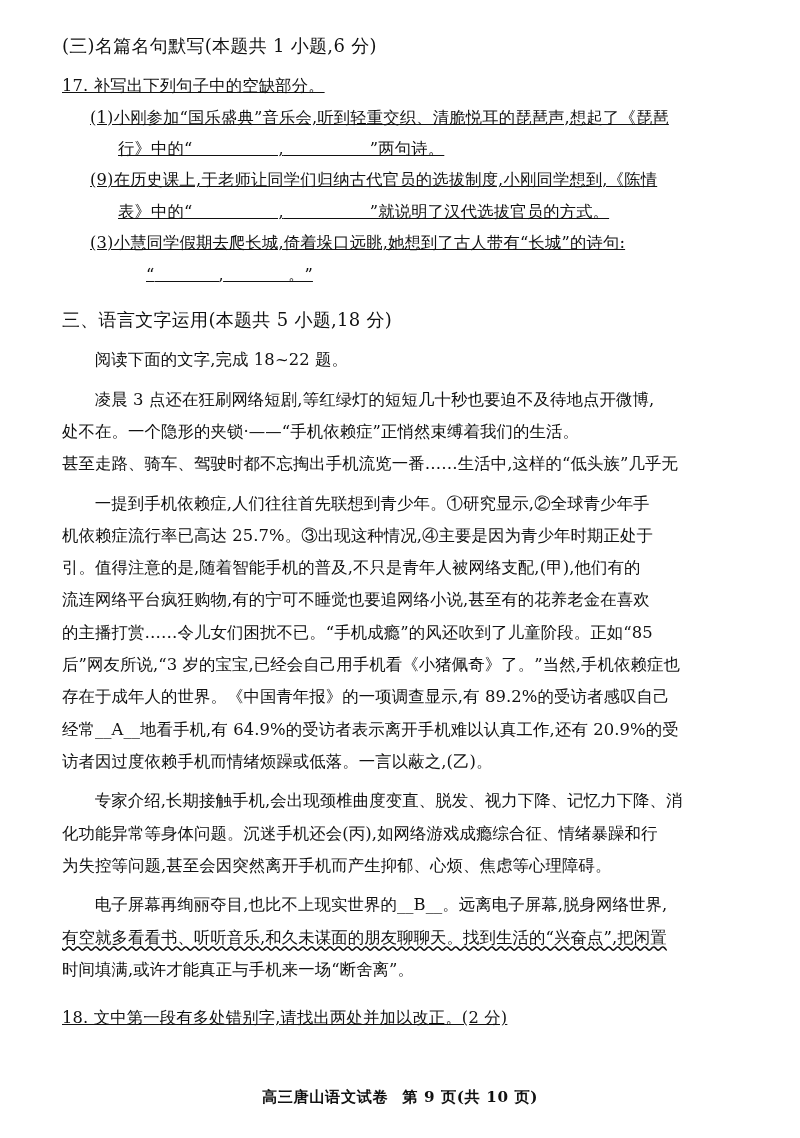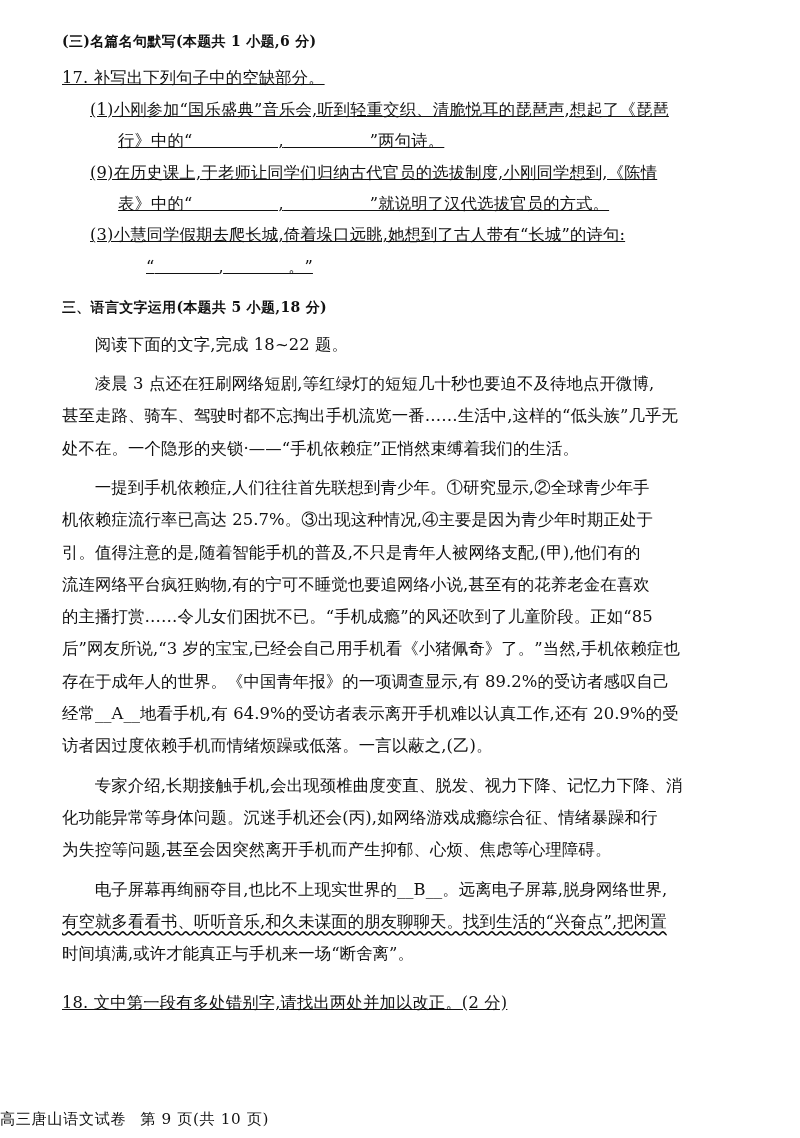--- a/index.html
+++ b/index.html
@@ -24,23 +24,23 @@
   }
   .line {
     font-size: 16.3px;
     line-height: 1.93;
     letter-spacing: 0.2px;
     text-align: justify;
     white-space: pre-wrap;
     text-decoration: underline;
   }
   .heading {
-    font-size: 14px;
+    font-size: 18px;
     line-height: 1.95;
-    font-weight: bold;
+    font-weight: normal;
     letter-spacing: 0.3px;
   }
   .sec-a { margin-left: 28px; }
   .sec-b { margin-left: 56px; }
   .sec-c { margin-left: 84px; }
 
   
   .para {
     font-size: 16.4px;
     line-height: 1.97;
@@ -70,24 +70,24 @@
   }
   .wavy {
     text-decoration: underline;
     text-decoration-style: wavy;
     text-underline-offset: 3px;
   }
   .footer {
     position: absolute;
     left: 0;
     right: 0;
-    bottom: 8px;
-    text-align: left;
+    bottom: 30px;
+    text-align: center;
     font-size: 15.2px;
-    font-weight: normal;
+    font-weight: bold;
     letter-spacing: 0.6px;
   }
   .footer .pg { margin-left: 14px; }
 </style>
 </head>
 <body>
 
 <div class="page">
 
   <div class="heading">(三)名篇名句默写(本题共 1 小题,6 分)</div>
@@ -110,22 +110,22 @@
   <div class="heading">三、语言文字运用(本题共 5 小题,18 分)</div>
 
   <div class="gap-sm"></div>
 
   <div class="para">阅读下面的文字,完成 18~22 题。</div>
 
   <div class="gap-sm"></div>
 
   <div>
     <div class="para">凌晨 3 点还在狂刷网络短剧,等红绿灯的短短几十秒也要迫不及待地点开微博,</div>
+    <div class="para noind">处不在。一个隐形的夹锁·——“手机依赖症”正悄然束缚着我们的生活。</div>
     <div class="para noind"><span>甚至走路、骑车、驾驶时都不忘掏出手机流览一番……生活中,这样的“低头族”几乎无</span></div>
-    <div class="para noind">处不在。一个隐形的夹锁·——“手机依赖症”正悄然束缚着我们的生活。</div>
   </div>
 
   <div class="gap-sm"></div>
 
   <div>
     <div class="para">一提到手机依赖症,人们往往首先联想到青少年。①研究显示,②全球青少年手</div>
     <div class="para noind">机依赖症流行率已高达 25.7%。③出现这种情况,④主要是因为青少年时期正处于</div>
     <div class="para noind">引。值得注意的是,随着智能手机的普及,不只是青年人被网络支配,(甲),他们有的</div>
     <div class="para noind">流连网络平台疯狂购物,有的宁可不睡觉也要追网络小说,甚至有的花养老金在喜欢</div>
     <div class="para noind">的主播打赏……令儿女们困扰不已。“手机成瘾”的风还吹到了儿童阶段。正如“85</div>

